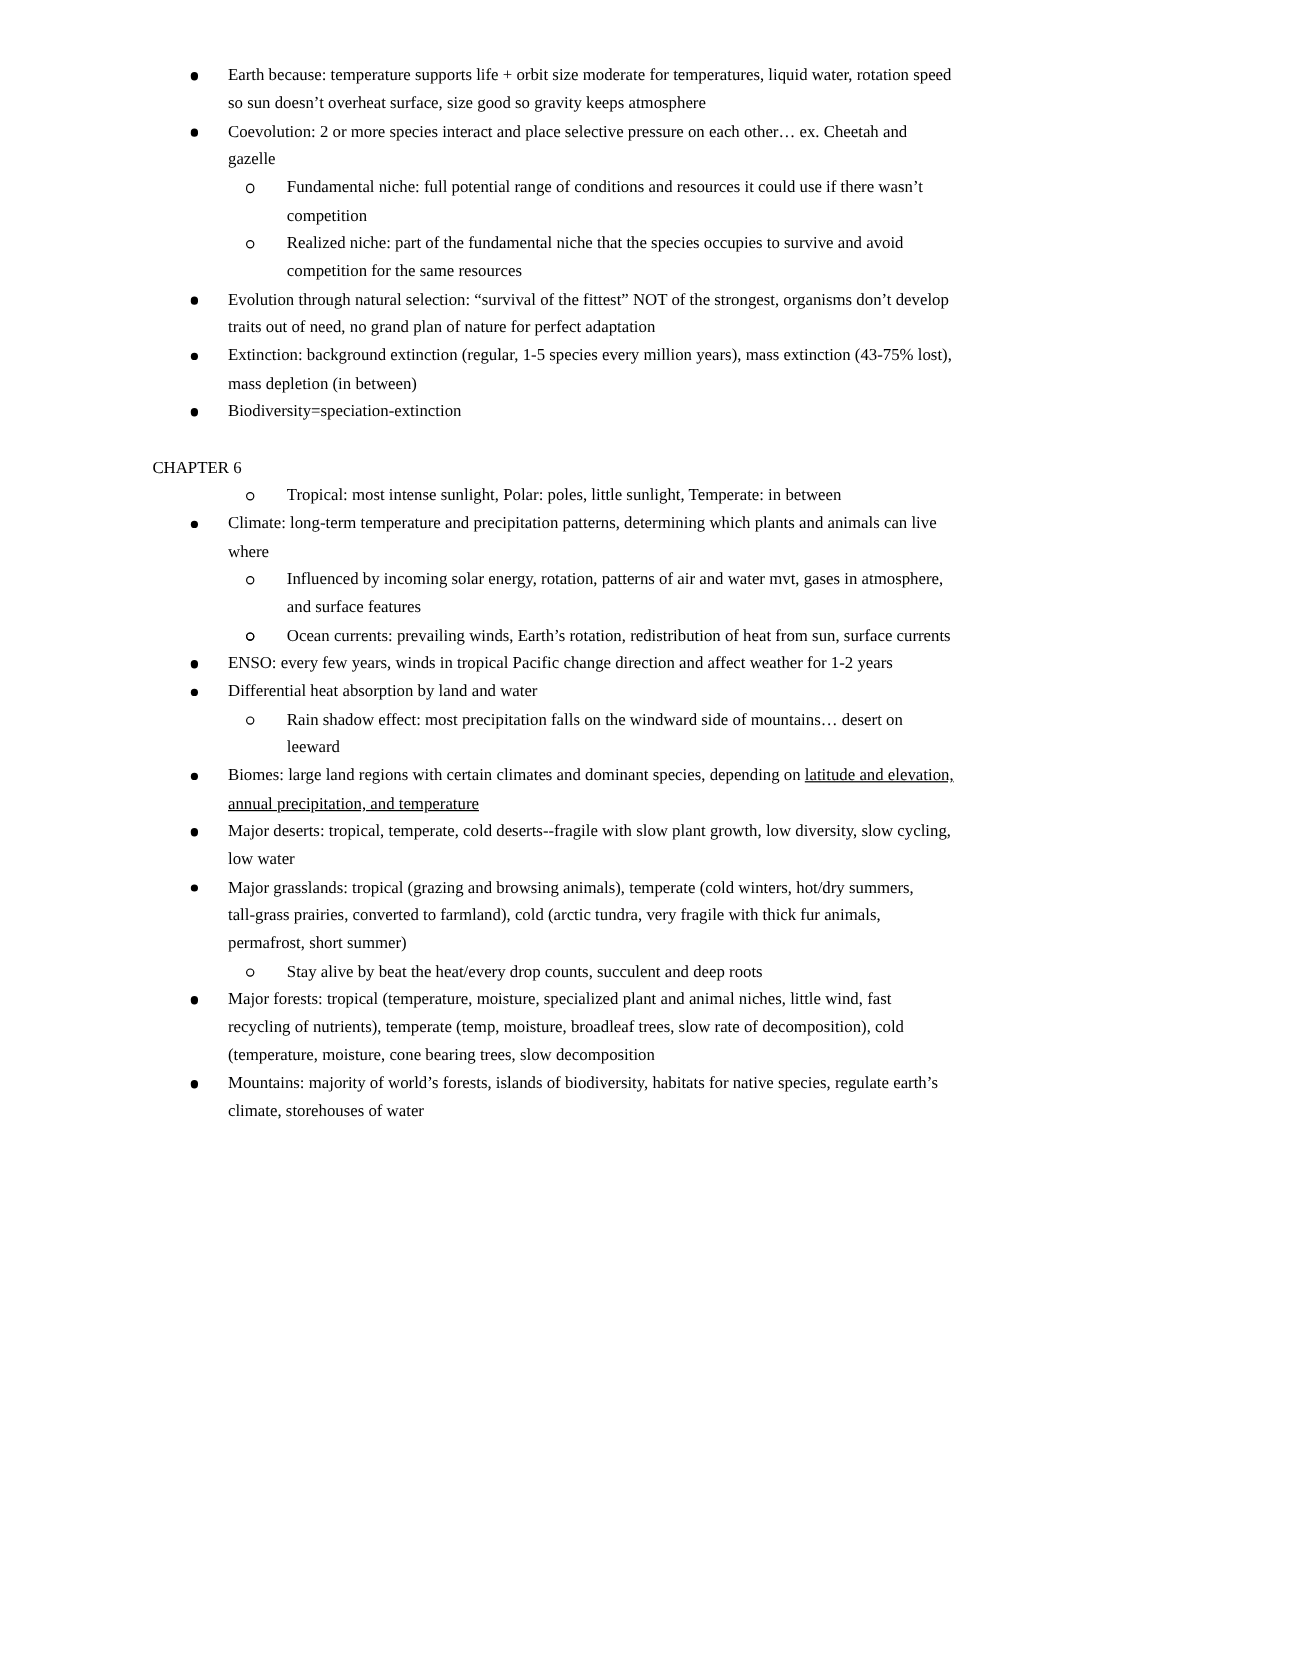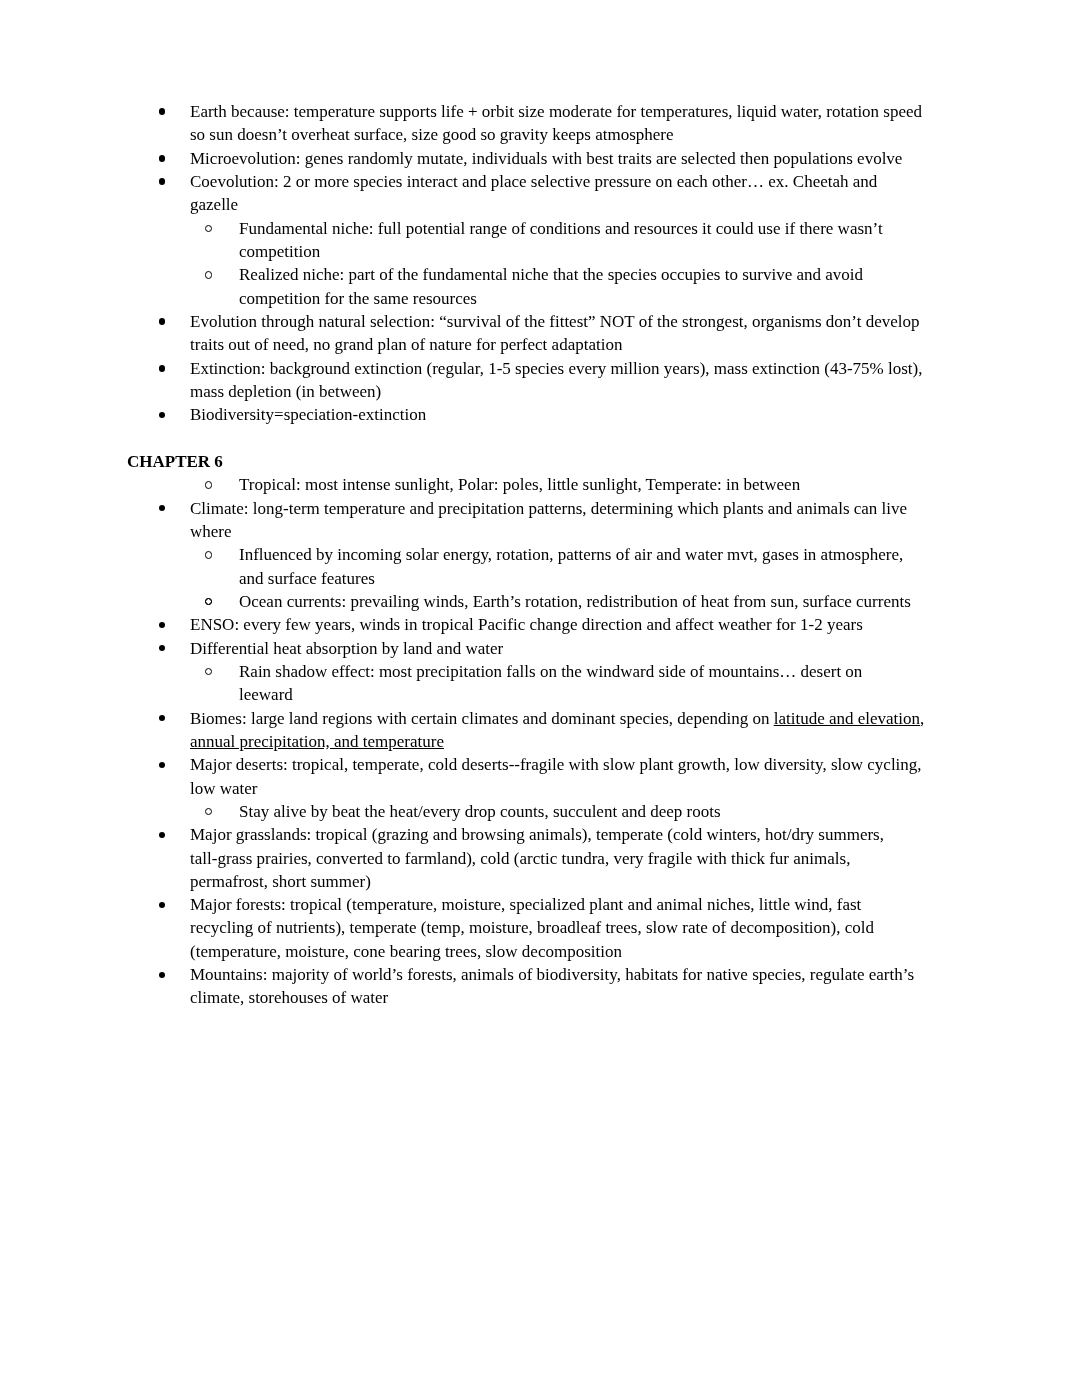--- a/index.html
+++ b/index.html
@@ -4,27 +4,27 @@
 <style>
   html, body { margin: 0; padding: 0; }
   body {
     width: 1080px; height: 1397px;
     background: #ffffff;
     overflow: hidden;
   }
   .page {
     box-sizing: border-box;
     width: 1080px; height: 1026px;
-    padding: 100px 60px 0 127px;
+    padding: 52px 60px 0 127px;
     font-family: "Liberation Serif", "DejaVu Serif", serif;
-    font-size: 17px;
+    font-size: 14px;
     line-height: 23.33px;
     color: #000000;
   }
-  .heading { margin-top: 23.33px; white-space: pre; font-weight: bold; }
+  .heading { margin-top: 23.33px; white-space: pre; }
   .item { position: relative; }
   .item.l1 { margin-left: 63px; }
   .item.l2 { margin-left: 112px; }
   .text { white-space: pre-wrap; }
   .marker { position: absolute; display: block; }
   .m1 {
     left: -31.5px; top: 8.4px;
     width: 6.5px; height: 6.5px;
     border-radius: 50%;
     background: #000000;
@@ -39,21 +39,20 @@
   }
   .u { text-decoration: underline; }
 </style>
 </head>
 <body>
 
 <div class="page">
   <div id="doc-content">
       <div class="item l1"><span class="marker m1"></span><span class="text"><span class="seg">Earth because: temperature supports life + orbit size moderate for temperatures, liquid water, rotation speed
 so sun doesn’t overheat surface, size good so gravity keeps atmosphere</span></span></div>
-      <div class="item l1"><span class="marker m1"></span><span class="text"><span class="seg">Microevolution: genes randomly mutate, individuals with best traits are selected then populations evolve</span></span></div>
       <div class="item l1"><span class="marker m1"></span><span class="text"><span class="seg">Coevolution: 2 or more species interact and place selective pressure on each other… ex. Cheetah and
 gazelle</span></span></div>
       <div class="item l2"><span class="marker m2"></span><span class="text"><span class="seg">Fundamental niche: full potential range of conditions and resources it could use if there wasn’t
 competition</span></span></div>
       <div class="item l2"><span class="marker m2"></span><span class="text"><span class="seg">Realized niche: part of the fundamental niche that the species occupies to survive and avoid
 competition for the same resources</span></span></div>
       <div class="item l1"><span class="marker m1"></span><span class="text"><span class="seg">Evolution through natural selection: “survival of the fittest” NOT of the strongest, organisms don’t develop
 traits out of need, no grand plan of nature for perfect adaptation</span></span></div>
       <div class="item l1"><span class="marker m1"></span><span class="text"><span class="seg">Extinction: background extinction (regular, 1-5 species every million years), mass extinction (43-75% lost),
 mass depletion (in between)</span></span></div>
@@ -67,23 +66,23 @@
       <div class="item l2"><span class="marker m2"></span></div>
       <div class="item l2"><span class="marker m2"></span><span class="text"><span class="seg">Ocean currents: prevailing winds, Earth’s rotation, redistribution of heat from sun, surface currents</span></span></div>
       <div class="item l1"><span class="marker m1"></span><span class="text"><span class="seg">ENSO: every few years, winds in tropical Pacific change direction and affect weather for 1-2 years</span></span></div>
       <div class="item l1"><span class="marker m1"></span><span class="text"><span class="seg">Differential heat absorption by land and water</span></span></div>
       <div class="item l2"><span class="marker m2"></span><span class="text"><span class="seg">Rain shadow effect: most precipitation falls on the windward side of mountains… desert on
 leeward</span></span></div>
       <div class="item l1"><span class="marker m1"></span><span class="text"><span class="seg">Biomes: large land regions with certain climates and dominant species, depending on </span><span class="seg u">latitude and elevation,
 annual precipitation, and temperature</span></span></div>
       <div class="item l1"><span class="marker m1"></span><span class="text"><span class="seg">Major deserts: tropical, temperate, cold deserts--fragile with slow plant growth, low diversity, slow cycling,
 low water</span></span></div>
-      <div class="item l2"><span class="marker m2"></span><span class="text"><span class="seg">Stay alive by beat the heat/every drop counts, succulent and deep roots</span></span></div>
       <div class="item l1"><span class="marker m1"></span><span class="text"><span class="seg">Major grasslands: tropical (grazing and browsing animals), temperate (cold winters, hot/dry summers,
 tall-grass prairies, converted to farmland), cold (arctic tundra, very fragile with thick fur animals,
 permafrost, short summer)</span></span></div>
+      <div class="item l2"><span class="marker m2"></span><span class="text"><span class="seg">Stay alive by beat the heat/every drop counts, succulent and deep roots</span></span></div>
       <div class="item l1"><span class="marker m1"></span><span class="text"><span class="seg">Major forests: tropical (temperature, moisture, specialized plant and animal niches, little wind, fast
 recycling of nutrients), temperate (temp, moisture, broadleaf trees, slow rate of decomposition), cold
 (temperature, moisture, cone bearing trees, slow decomposition</span></span></div>
-      <div class="item l1"><span class="marker m1"></span><span class="text"><span class="seg">Mountains: majority of world’s forests, animals of biodiversity, habitats for native species, regulate earth’s
+      <div class="item l1"><span class="marker m1"></span><span class="text"><span class="seg">Mountains: majority of world’s forests, islands of biodiversity, habitats for native species, regulate earth’s
 climate, storehouses of water</span></span></div>
     </div>
 </div>
 
 </body></html>

